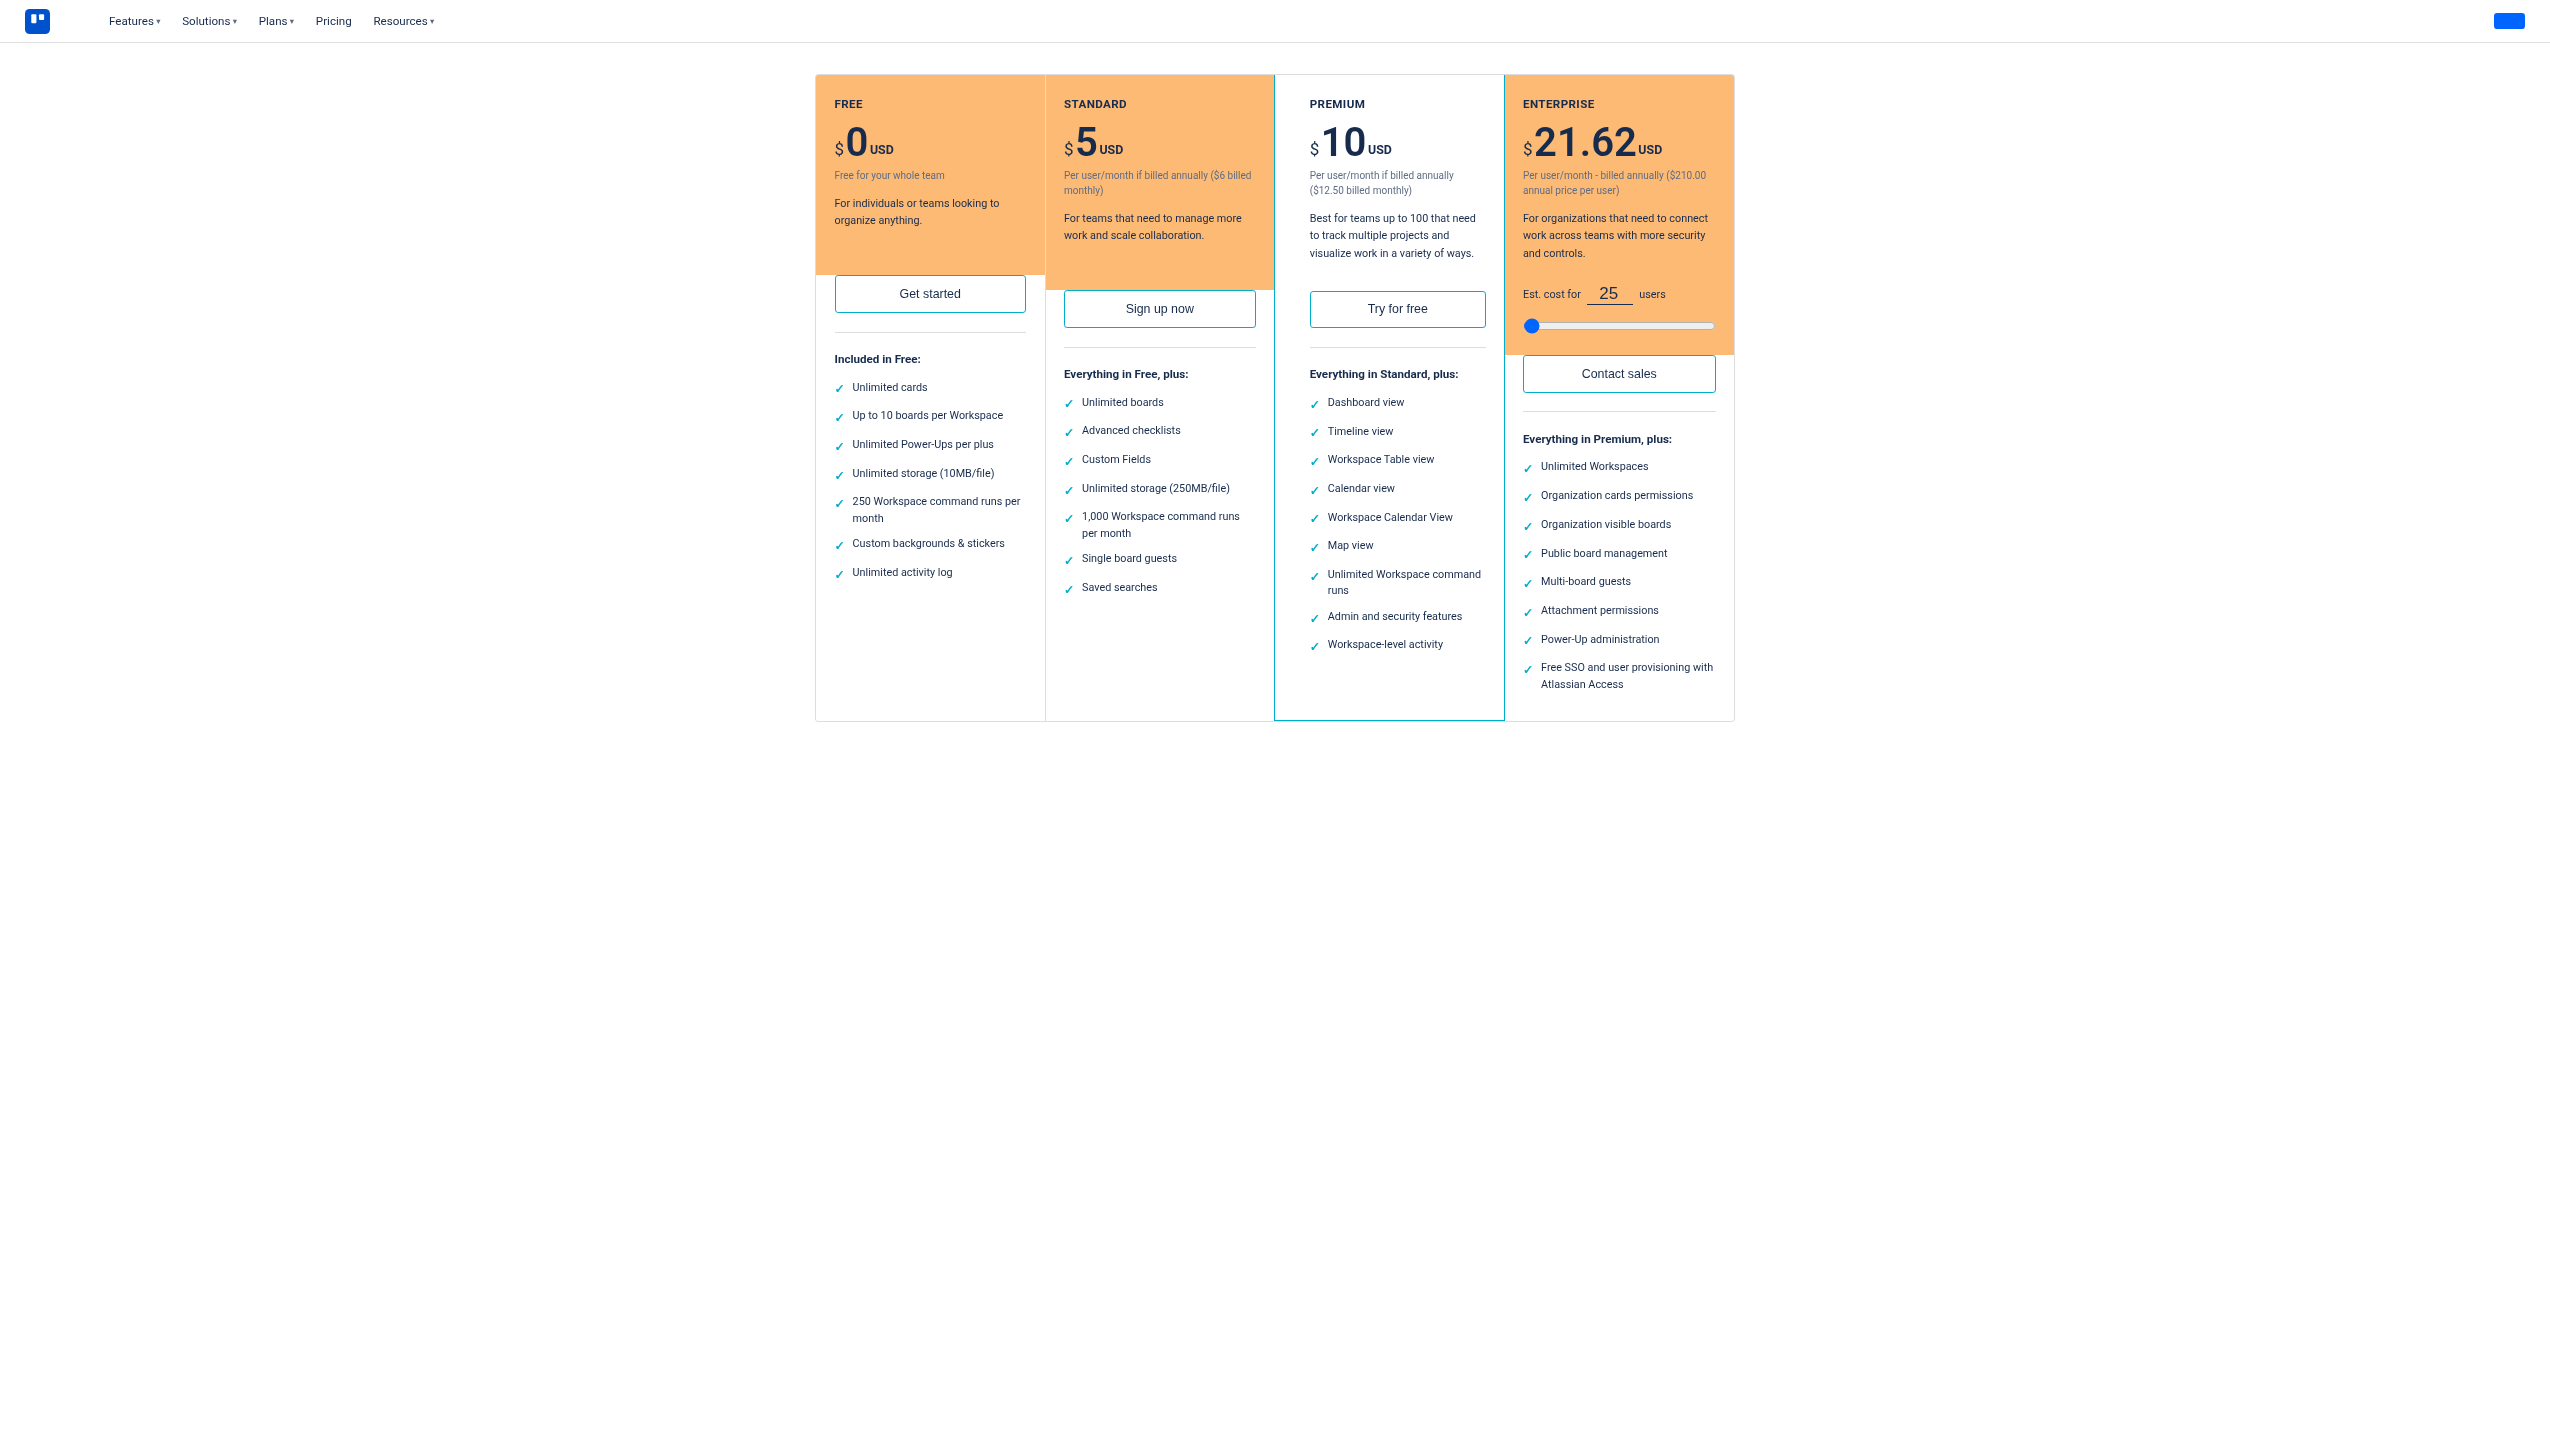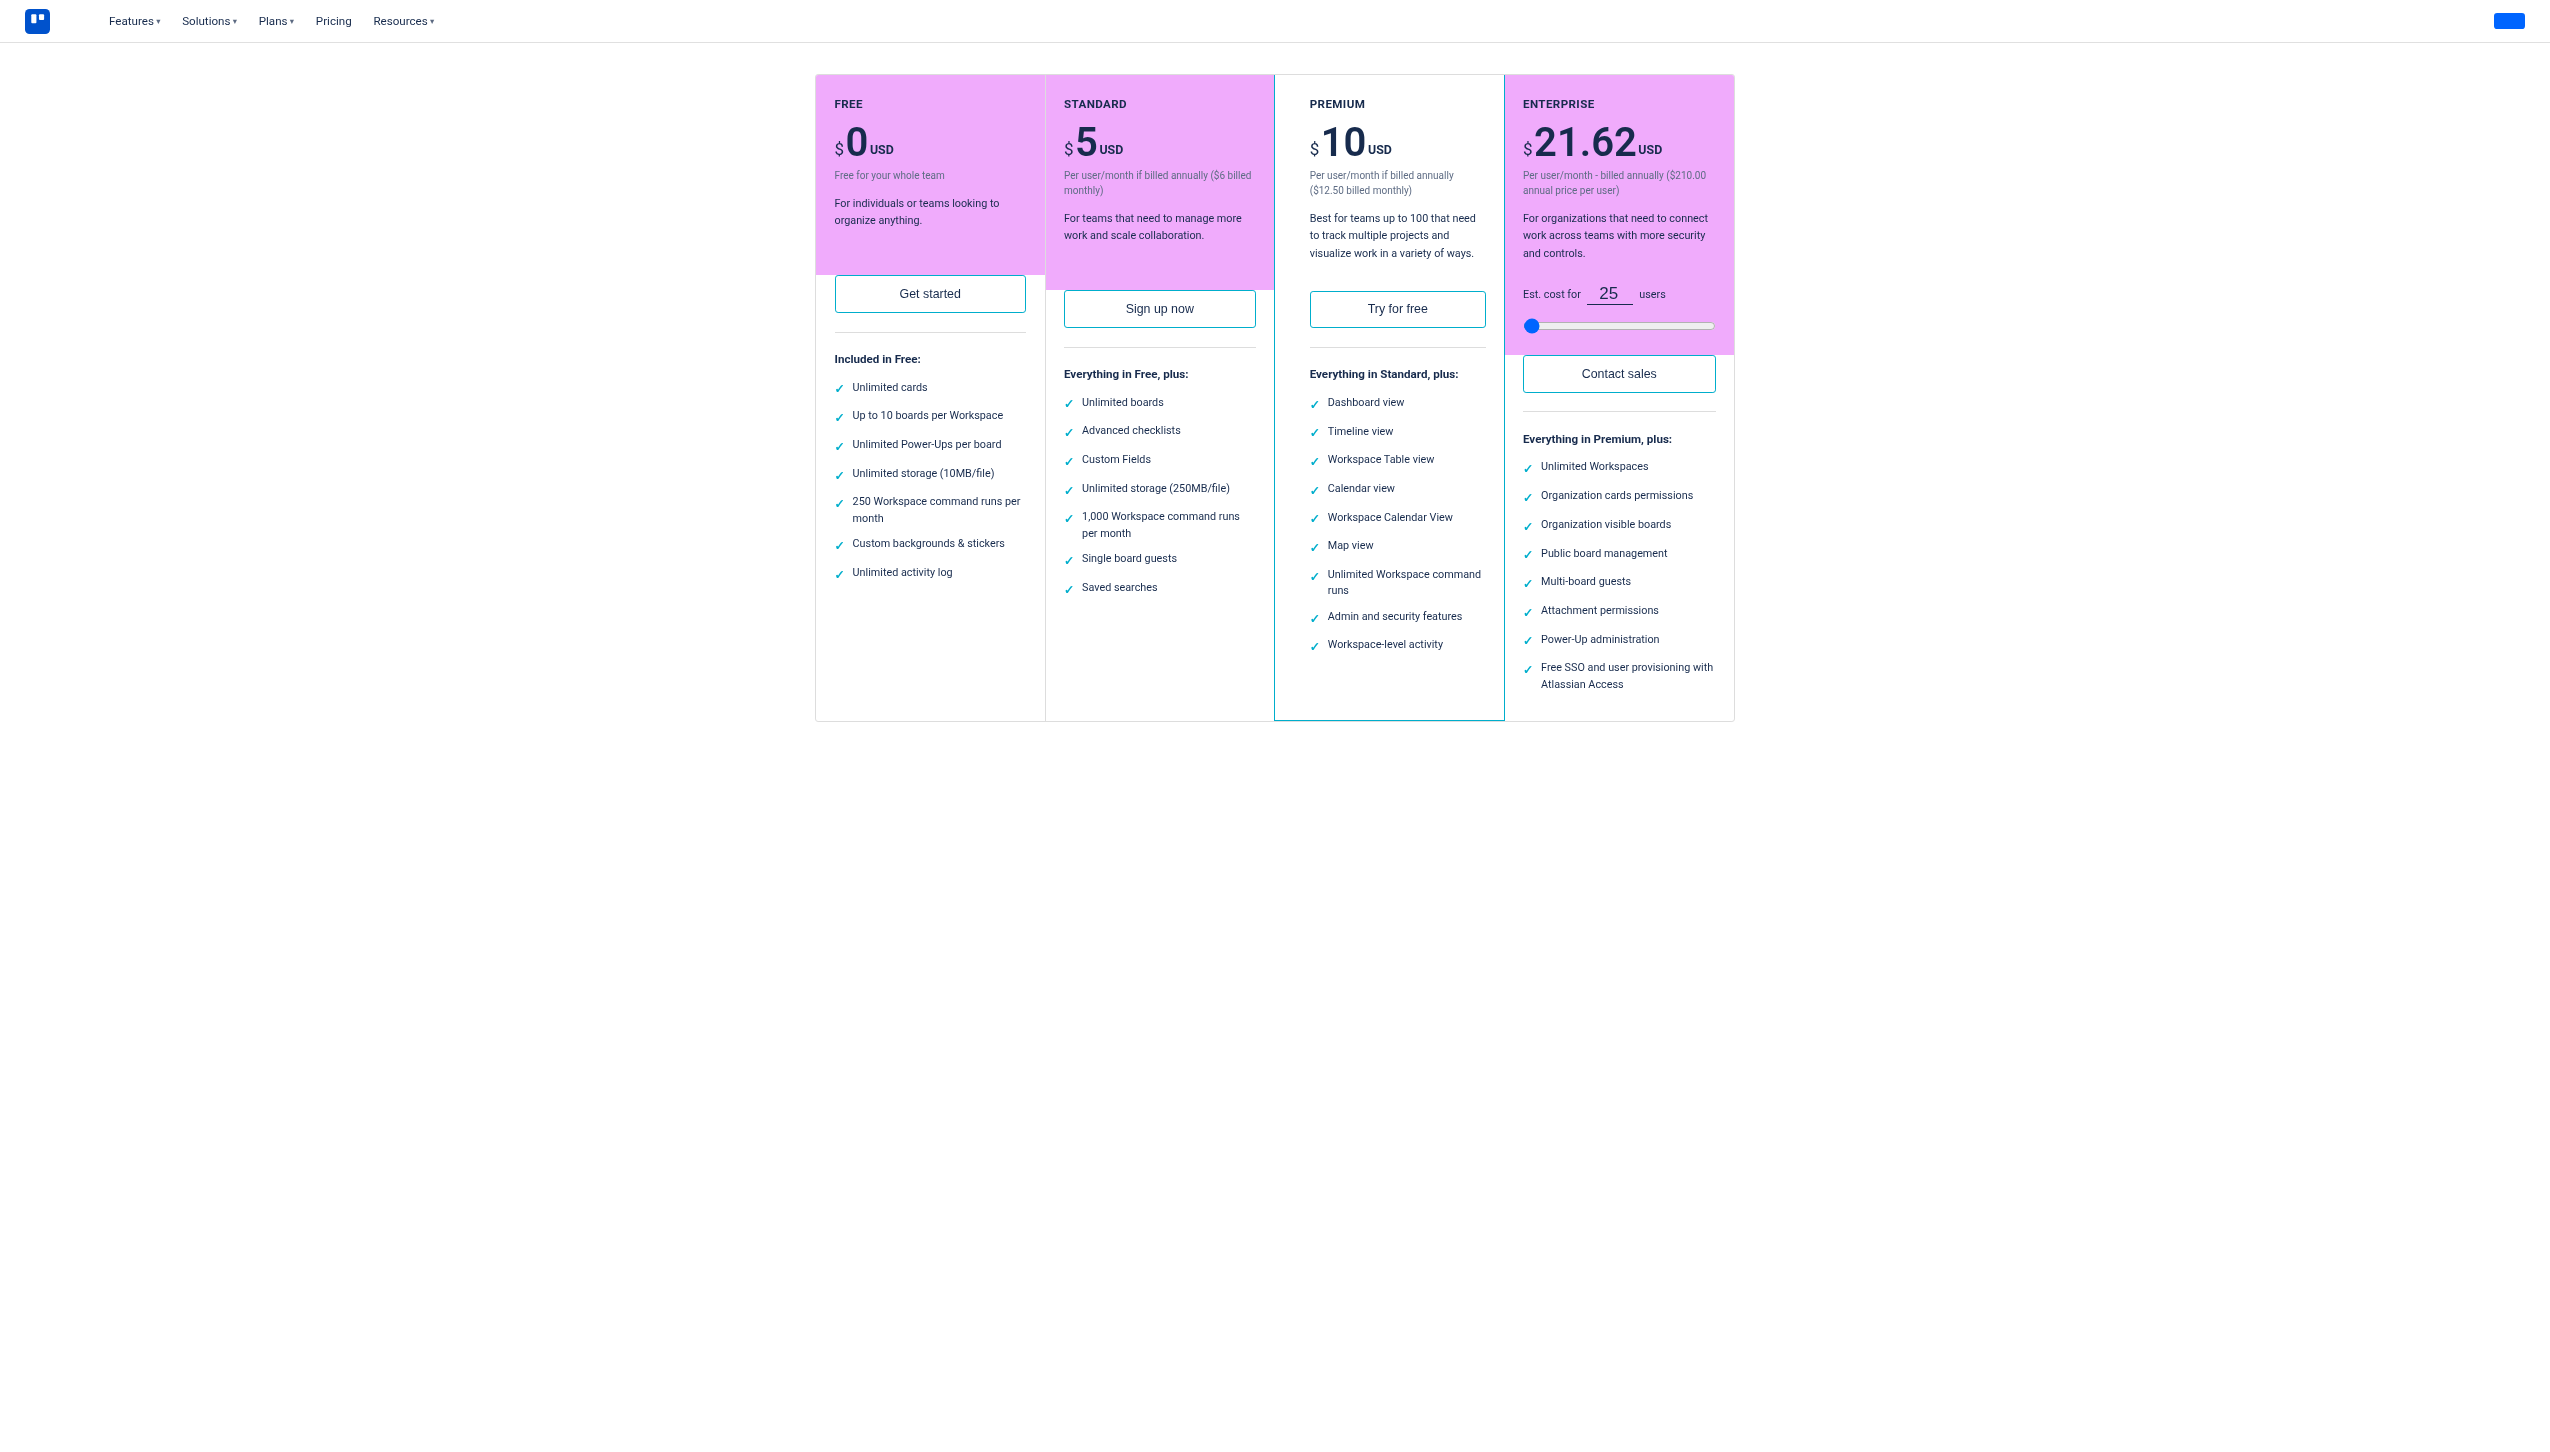--- a/index.html
+++ b/index.html
@@ -46,21 +46,21 @@
     .plan-col {
       border-right: 0.8px solid #ddd; display: flex; flex-direction: column;
     }
     .plan-col:last-child { border-right: none; }
     .plan-col.highlighted {
       border: 1.5px solid #00aecc; margin: -0.8px; z-index: 1; padding-left: 16px;
     }
 
     .plan-header {
       padding: 21.6px 18.5px 18.5px;
-      background: #f0abfc;
+      background: #fdba74;
     }
 
     .plan-name {
       font-size: 11.6px; font-weight: 700; color: #172b4d; letter-spacing: 0.4px;
       text-transform: uppercase; margin-bottom: 12.4px;
     }
 
     .plan-price { display: flex; align-items: flex-end; gap: 1.5px; margin-bottom: 4.6px; }
     .price-dollar { font-size: 17px; font-weight: 400; color: #172b4d; line-height: 1.6; }
     .price-amount { font-size: 40px; font-weight: 600; color: #172b4d; line-height: 1; }
@@ -149,21 +149,21 @@
           <div class="feature-item">
             <span class="check-icon">✓</span>
             <span>Unlimited cards</span>
           </div>
           <div class="feature-item">
             <span class="check-icon">✓</span>
             <span>Up to 10 boards per Workspace</span>
           </div>
           <div class="feature-item">
             <span class="check-icon">✓</span>
-            <span>Unlimited Power-Ups per board</span>
+            <span>Unlimited Power-Ups per plus</span>
           </div>
           <div class="feature-item">
             <span class="check-icon">✓</span>
             <span>Unlimited storage (10MB/file)</span>
           </div>
           <div class="feature-item">
             <span class="check-icon">✓</span>
             <span>250 Workspace command runs per month</span>
           </div>
           <div class="feature-item">

